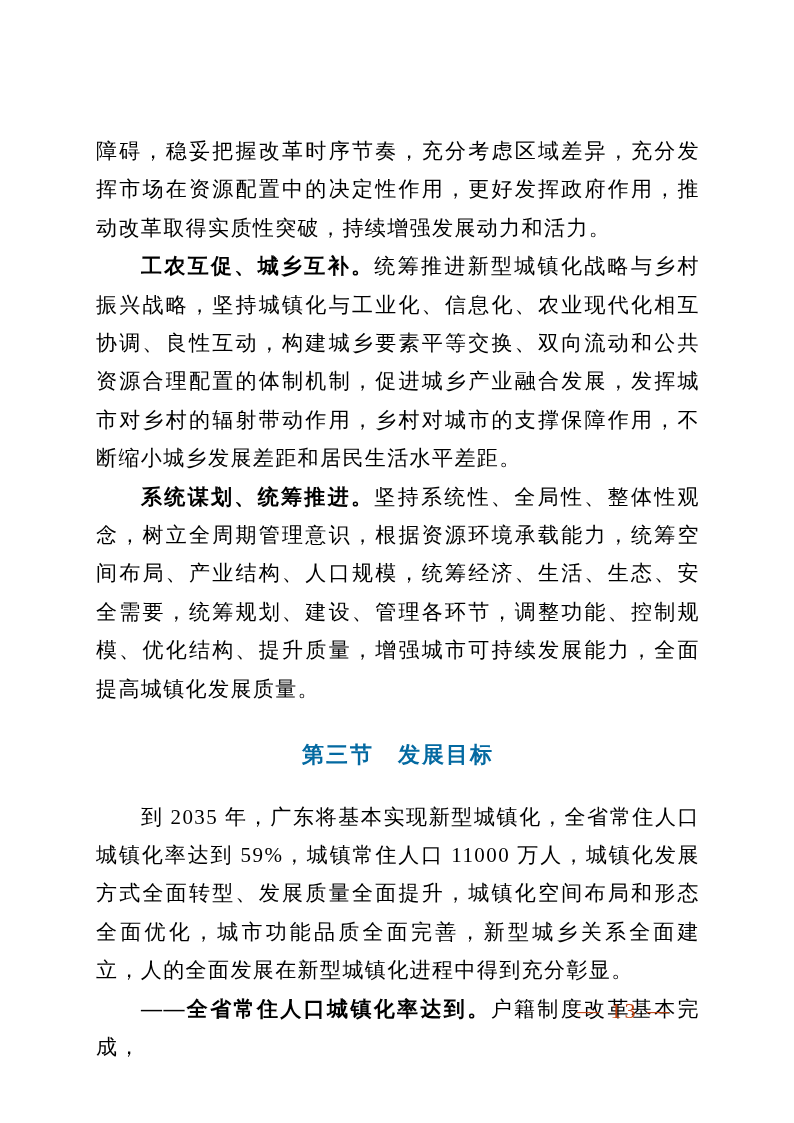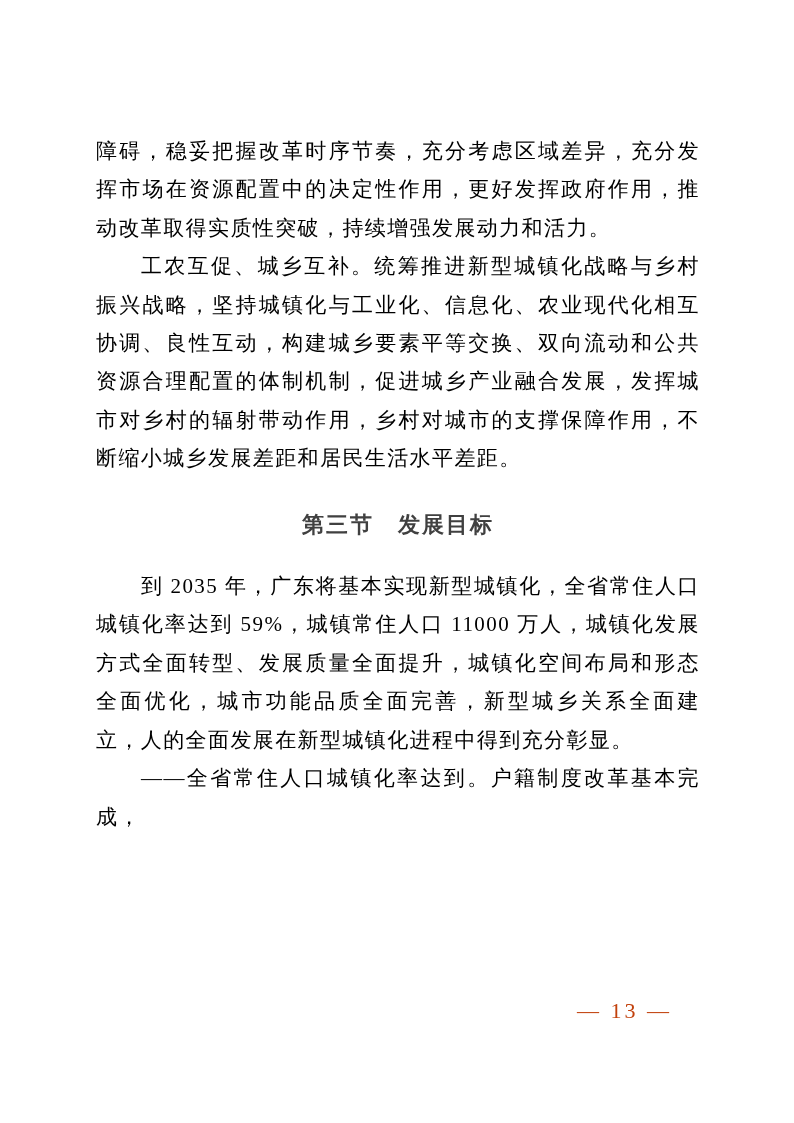--- a/index.html
+++ b/index.html
@@ -34,30 +34,30 @@
     line-height: 38.4px;
     letter-spacing: 1.4px;
     text-align: justify;
     text-justify: inter-character;
     color: #000000;
   }
   .para.indent {
     text-indent: 45px;
   }
   .lead {
-    font-weight: 400;
+    font-weight: 700;
   }
   .section-heading {
     margin: 28px 0 23px 0;
     font-size: 22px;
     font-weight: 700;
     line-height: 38.4px;
     letter-spacing: 2px;
     text-align: center;
-    color: #404040;
+    color: #0369a1;
   }
   .page-number {
     position: absolute;
     top: 999px;
     right: 122px;
     font-size: 22px;
     letter-spacing: 3px;
     line-height: 24px;
     color: #c2410c;
     white-space: nowrap;
@@ -67,20 +67,21 @@
 <body>
 
 <div class="page">
 
   <div class="content">
 
     <p class="para"><span class="lead"></span><span>障碍，稳妥把握改革时序节奏，充分考虑区域差异，充分发挥市场在资源配置中的决定性作用，更好发挥政府作用，推动改革取得实质性突破，持续增强发展动力和活力。</span></p>
 
     <p class="para indent"><span class="lead">工农互促、城乡互补。</span><span>统筹推进新型城镇化战略与乡村振兴战略，坚持城镇化与工业化、信息化、农业现代化相互协调、良性互动，构建城乡要素平等交换、双向流动和公共资源合理配置的体制机制，促进城乡产业融合发展，发挥城市对乡村的辐射带动作用，乡村对城市的支撑保障作用，不断缩小城乡发展差距和居民生活水平差距。</span></p>
 
+    <p class="para indent"><span class="lead">系统谋划、统筹推进。</span><span>坚持系统性、全局性、整体性观念，树立全周期管理意识，根据资源环境承载能力，统筹空间布局、产业结构、人口规模，统筹经济、生活、生态、安全需要，统筹规划、建设、管理各环节，调整功能、控制规模、优化结构、提升质量，增强城市可持续发展能力，全面提高城镇化发展质量。</span></p>
 
     <h2 class="section-heading">第三节　发展目标</h2>
 
     <p class="para indent"><span class="lead"></span><span>到 2035 年，广东将基本实现新型城镇化，全省常住人口城镇化率达到 59%，城镇常住人口 11000 万人，城镇化发展方式全面转型、发展质量全面提升，城镇化空间布局和形态全面优化，城市功能品质全面完善，新型城乡关系全面建立，人的全面发展在新型城镇化进程中得到充分彰显。</span></p>
 
     <p class="para indent"><span class="lead">——全省常住人口城镇化率达到。</span><span>户籍制度改革基本完成，</span></p>
 
   </div>
 
   <div class="page-number">— 13 —</div>

